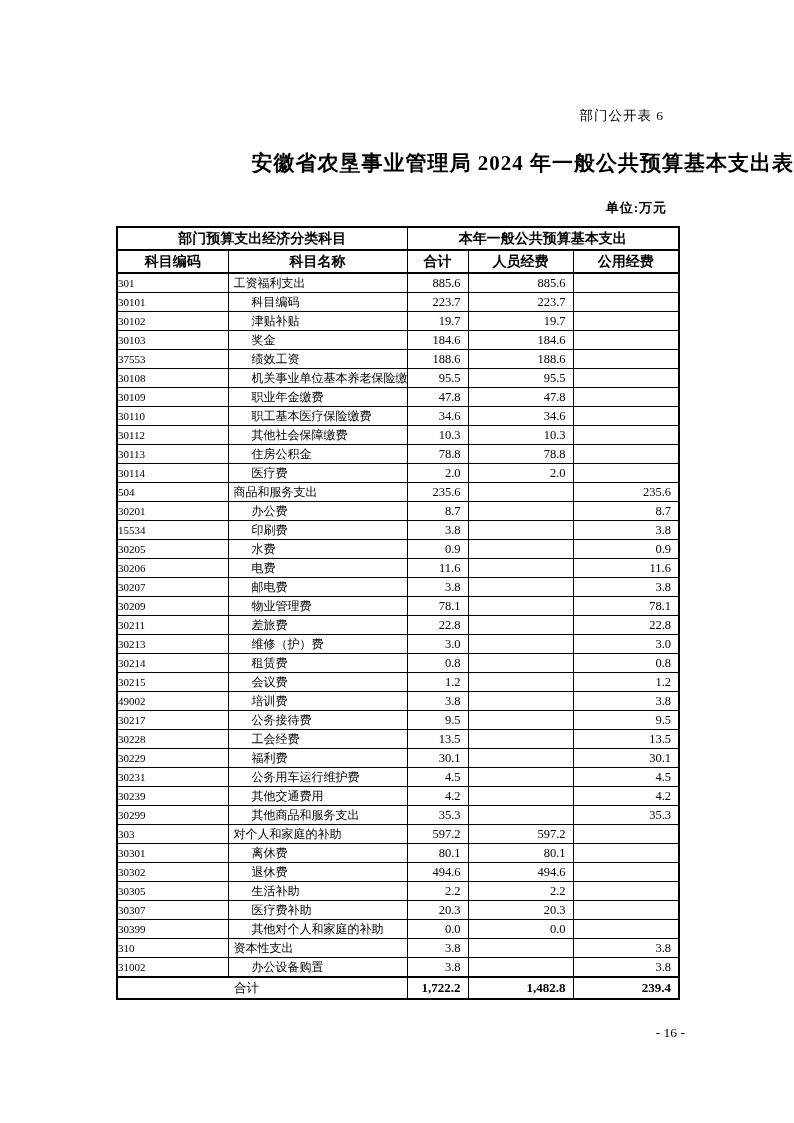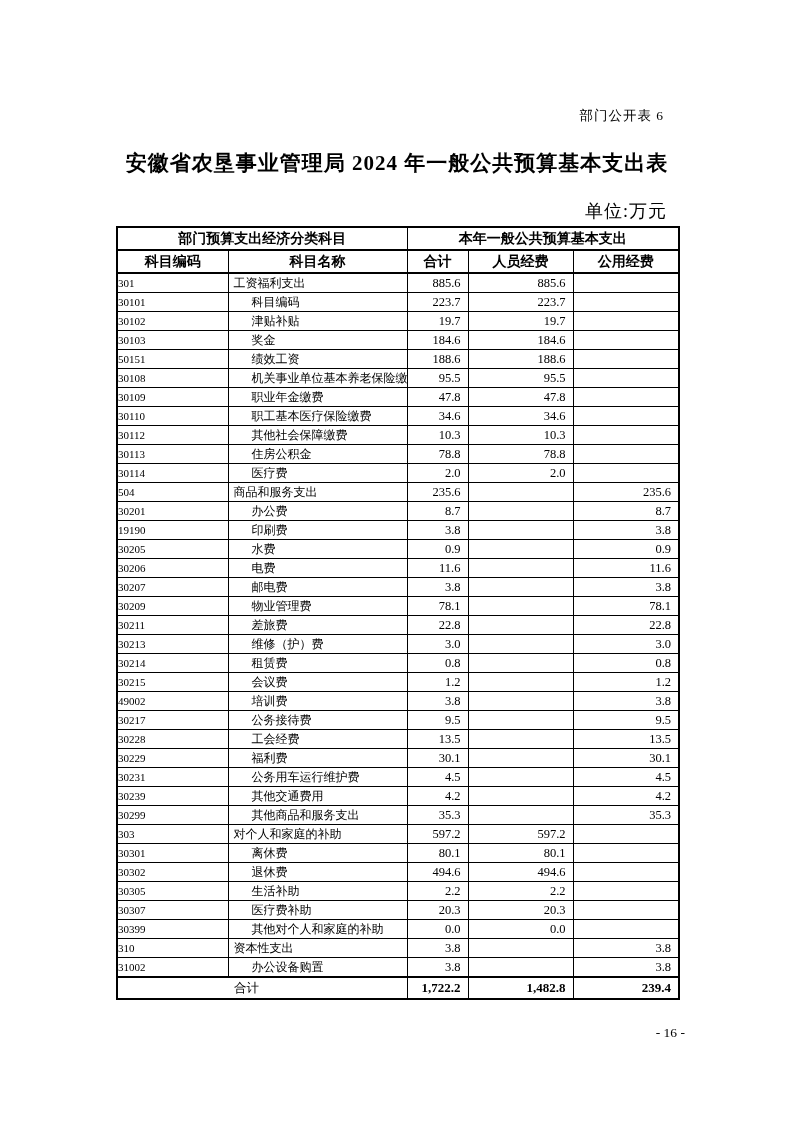--- a/index.html
+++ b/index.html
@@ -11,26 +11,26 @@
     color:#000;
     font-family:"Liberation Serif","DejaVu Serif",serif;
     overflow:hidden;
   }
   .corner-label{
     position:absolute;top:107px;right:130px;
     font-size:13.5px;letter-spacing:1px;
   }
   .doc-title{
     position:absolute;top:149px;left:0;width:100%;
-    margin:0;text-align:center;
+    margin:0;text-align:right;
     font-size:21px;font-weight:bold;letter-spacing:1px;
   }
   .unit-label{
     position:absolute;top:199px;right:127px;
-    font-size:18px;letter-spacing:1px;
+    font-size:13px;letter-spacing:1px;font-weight:bold;
   }
   table.budget-table{
     position:absolute;top:226px;left:116px;
     width:562px;
     border-collapse:collapse;table-layout:fixed;
     border:2px solid #000;
   }
   .budget-table th,.budget-table td{
     border:1px solid #000;
     overflow:hidden;white-space:nowrap;
@@ -111,21 +111,21 @@
           <td class="num"></td>
         </tr>
         <tr>
           <td class="code">30103</td>
           <td class="name indent">奖金</td>
           <td class="num">184.6</td>
           <td class="num">184.6</td>
           <td class="num"></td>
         </tr>
         <tr>
-          <td class="code">50151</td>
+          <td class="code">37553</td>
           <td class="name indent">绩效工资</td>
           <td class="num">188.6</td>
           <td class="num">188.6</td>
           <td class="num"></td>
         </tr>
         <tr>
           <td class="code">30108</td>
           <td class="name indent">机关事业单位基本养老保险缴费</td>
           <td class="num">95.5</td>
           <td class="num">95.5</td>
@@ -174,21 +174,21 @@
           <td class="num">235.6</td>
         </tr>
         <tr>
           <td class="code">30201</td>
           <td class="name indent">办公费</td>
           <td class="num">8.7</td>
           <td class="num"></td>
           <td class="num">8.7</td>
         </tr>
         <tr>
-          <td class="code">19190</td>
+          <td class="code">15534</td>
           <td class="name indent">印刷费</td>
           <td class="num">3.8</td>
           <td class="num"></td>
           <td class="num">3.8</td>
         </tr>
         <tr>
           <td class="code">30205</td>
           <td class="name indent">水费</td>
           <td class="num">0.9</td>
           <td class="num"></td>

